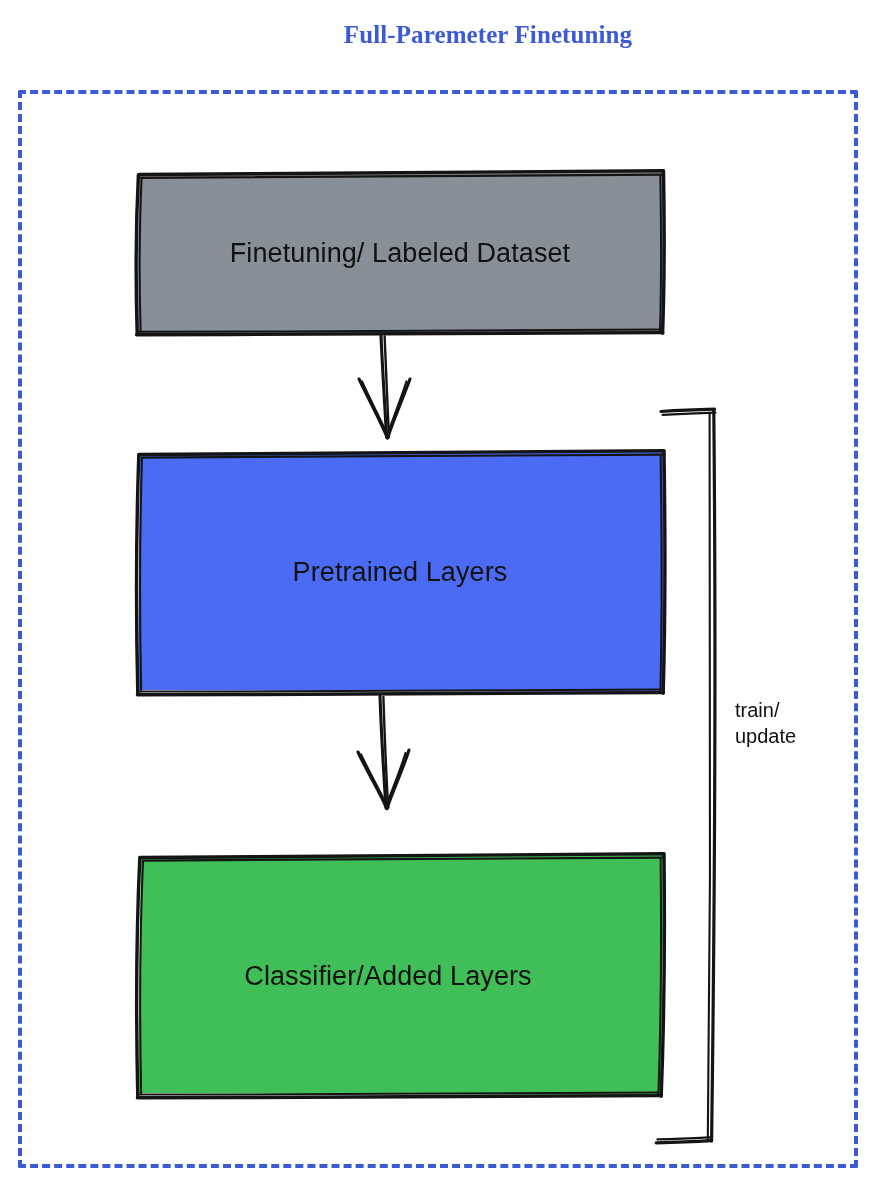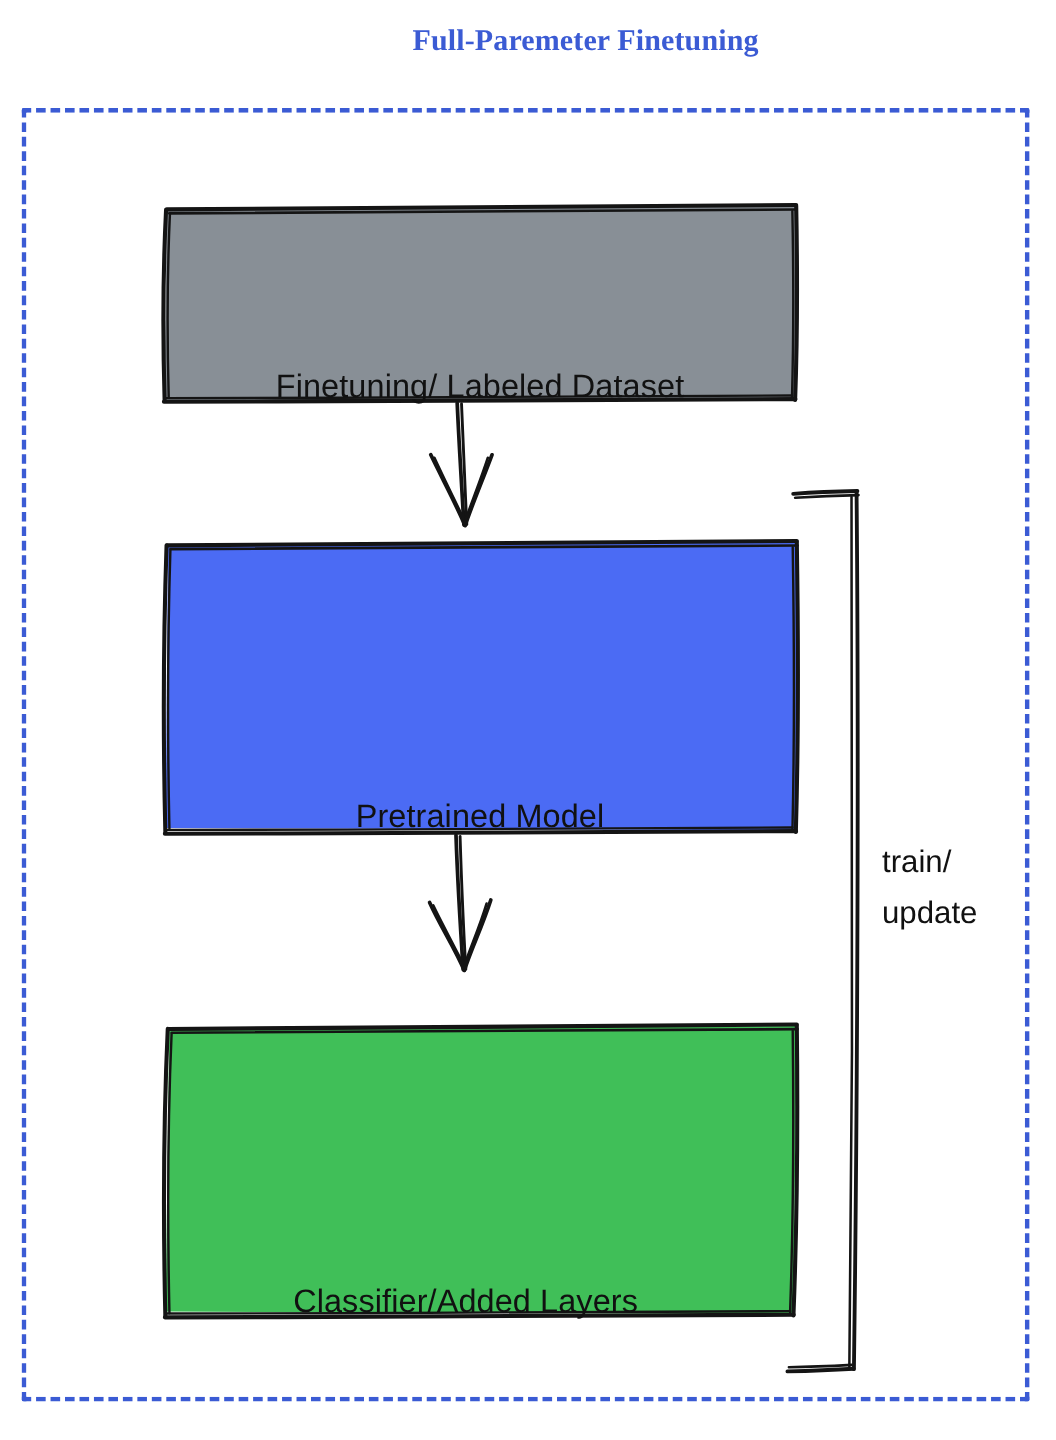--- a/index.html
+++ b/index.html
@@ -49,21 +49,21 @@
     border: 4px dashed #3b5bd4;
     border-radius: 2px;
     background: transparent;
   }
 
   
   .node {
     position: absolute;
     box-sizing: border-box;
     display: flex;
-    align-items: flex-end;
+    align-items: center;
     justify-content: center;
   }
   .node-label {
     font-size: 27px;
     color: #111111;
     font-family: "Liberation Sans", sans-serif;
     letter-spacing: 0.1px;
     white-space: nowrap;
     z-index: 3;
     position: relative;
@@ -87,22 +87,22 @@
     width: 532px;
     height: 248px;
   }
 
   
   .side-label {
     position: absolute;
     left: 735px;
     top: 697px;
     width: 120px;
-    font-size: 26px;
-    line-height: 42px;
+    font-size: 20px;
+    line-height: 26px;
     color: #111111;
     font-family: "Liberation Sans", sans-serif;
     white-space: pre-line;
   }
 </style>
 </head>
 <body>
 
 <svg id="canvas" viewBox="0 0 880 1200" xmlns="http://www.w3.org/2000/svg">
   <defs></defs>
@@ -177,21 +177,21 @@
 
 <div class="dashed-frame"></div>
 
 <div class="diagram-title">Full-Paremeter Finetuning</div>
 
 <div class="node" id="node-dataset">
   <span class="node-label">Finetuning/ Labeled Dataset</span>
 </div>
 
 <div class="node" id="node-pretrained">
-  <span class="node-label">Pretrained Model</span>
+  <span class="node-label">Pretrained Layers</span>
 </div>
 
 <div class="node" id="node-classifier">
   <span class="node-label">Classifier/Added Layers</span>
 </div>
 
 <div class="side-label">train/
 update</div>
 
 </body></html>

